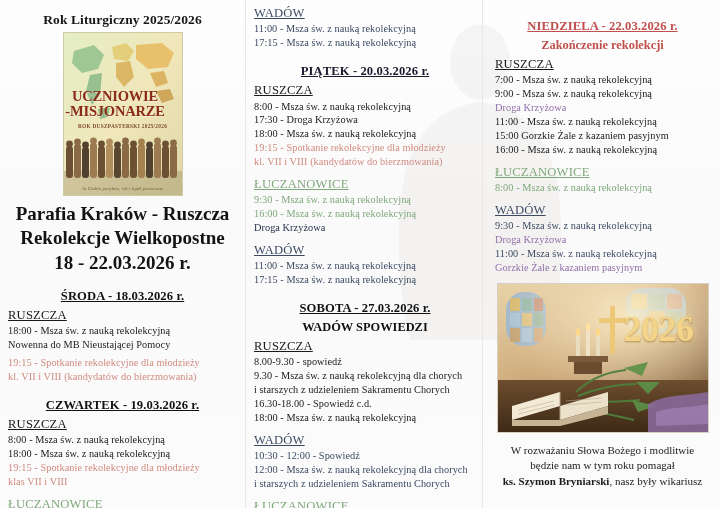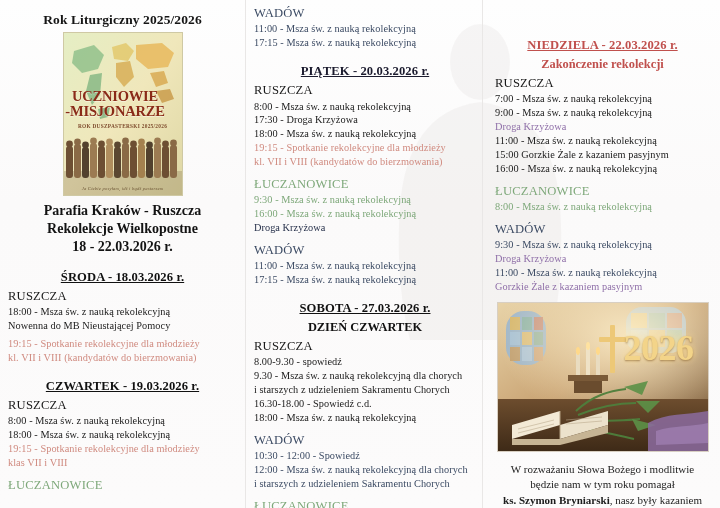--- a/index.html
+++ b/index.html
@@ -33,21 +33,21 @@
     z-index: 0;
   }
   .col {
     position: relative;
     z-index: 2;
     box-sizing: border-box;
     height: 100%;
   }
   .col-1 { width: 245px; padding: 6px 8px 0 8px; }
   .col-2 { width: 238px; padding: 6px 6px 0 8px; border-left: 1px solid #e9e7e6; border-right:1px solid #e9e7e6;}
-  .col-3 { width: 237px; padding: 24px 10px 0 12px; }
+  .col-3 { width: 237px; padding: 5px 10px 0 12px; }
 
   .title-top {
     text-align: center;
     font-weight: bold;
     font-size: 13.5px;
     color: #161616;
     letter-spacing: .1px;
     margin: 6px 0 4px 0;
   }
 
@@ -90,21 +90,21 @@
   .poster .pfoot {
     position:absolute; left:0; right:0; bottom:4px;
     text-align:center; color:#6c5535; font-size:4.6px; font-style:italic;
     letter-spacing:.2px;
   }
 
   .parish {
     text-align:center;
     font-weight: bold;
     color:#131313;
-    font-size:14px;
+    font-size:19px;
     line-height:1.28;
     margin: 6px 0 0 0;
   }
 
   
   .day {
     text-align:center;
     font-weight:bold;
     font-size:12.6px;
     text-decoration: underline;
@@ -124,20 +124,21 @@
   .day-sub.red { color:#c0504d; }
 
   
   .block { margin: 0 0 8px 0; }
   .place {
     font-size: 12.6px;
     font-weight: normal;
     letter-spacing:.2px;
     line-height:1.22;
     margin-bottom: 1px;
+    text-decoration: underline;
   }
   .line {
     font-size: 10.3px;
     line-height: 1.35;
     letter-spacing: .05px;
     white-space: pre-wrap;
   }
   .c-black   { color:#1a1a1a; }
   .c-green   { color:#7ea87a; }
   .c-red     { color:#d08b80; }
@@ -346,21 +347,21 @@
           <div class="line c-green">9:30 - Msza św. z nauką rekolekcyjną</div>
           <div class="line c-green">16:00 - Msza św. z nauką rekolekcyjną</div>
           <div class="line c-navy">Droga Krzyżowa</div>
         </div>
         <div class="block">
           <div class="place c-blue">WADÓW</div>
           <div class="line c-blue">11:00 - Msza św. z nauką rekolekcyjną</div>
           <div class="line c-blue">17:15 - Msza św. z nauką rekolekcyjną</div>
         </div>
         <div class="day black">SOBOTA - 27.03.2026 r.</div>
-        <div class="day-sub black">DZIEŃ CZWARTEK</div>
+        <div class="day-sub black">WADÓW SPOWIEDZI</div>
         <div class="block">
           <div class="place c-black">RUSZCZA</div>
           <div class="line c-black">8.00-9.30 - spowiedź</div>
           <div class="line c-black">9.30 - Msza św. z nauką rekolekcyjną dla chorych</div>
           <div class="line c-black">i starszych z udzieleniem Sakramentu Chorych</div>
           <div class="line c-black">16.30-18.00 - Spowiedź c.d.</div>
           <div class="line c-black">18:00 - Msza św. z nauką rekolekcyjną</div>
         </div>
         <div class="block">
           <div class="place c-blue">WADÓW</div>
@@ -497,17 +498,17 @@
         <g fill="#a382b5" opacity=".7">
           <path d="M158 128 C176 122 194 124 210 120 L210 140 L158 142 Z"></path>
         </g>
       </svg>
       <div class="year">2026</div>
     </div>
 
     <div class="caption">
       <div>W rozważaniu Słowa Bożego i modlitwie</div>
       <div>będzie nam w tym roku pomagał</div>
-      <div><span class="bold">ks. Szymon Bryniarski</span><span>, nasz były kazaniem</span></div>
+      <div><span class="bold">ks. Szymon Bryniarski</span><span>, nasz były wikariusz</span></div>
     </div>
 
   </div>
 </div>
 
 </body></html>

